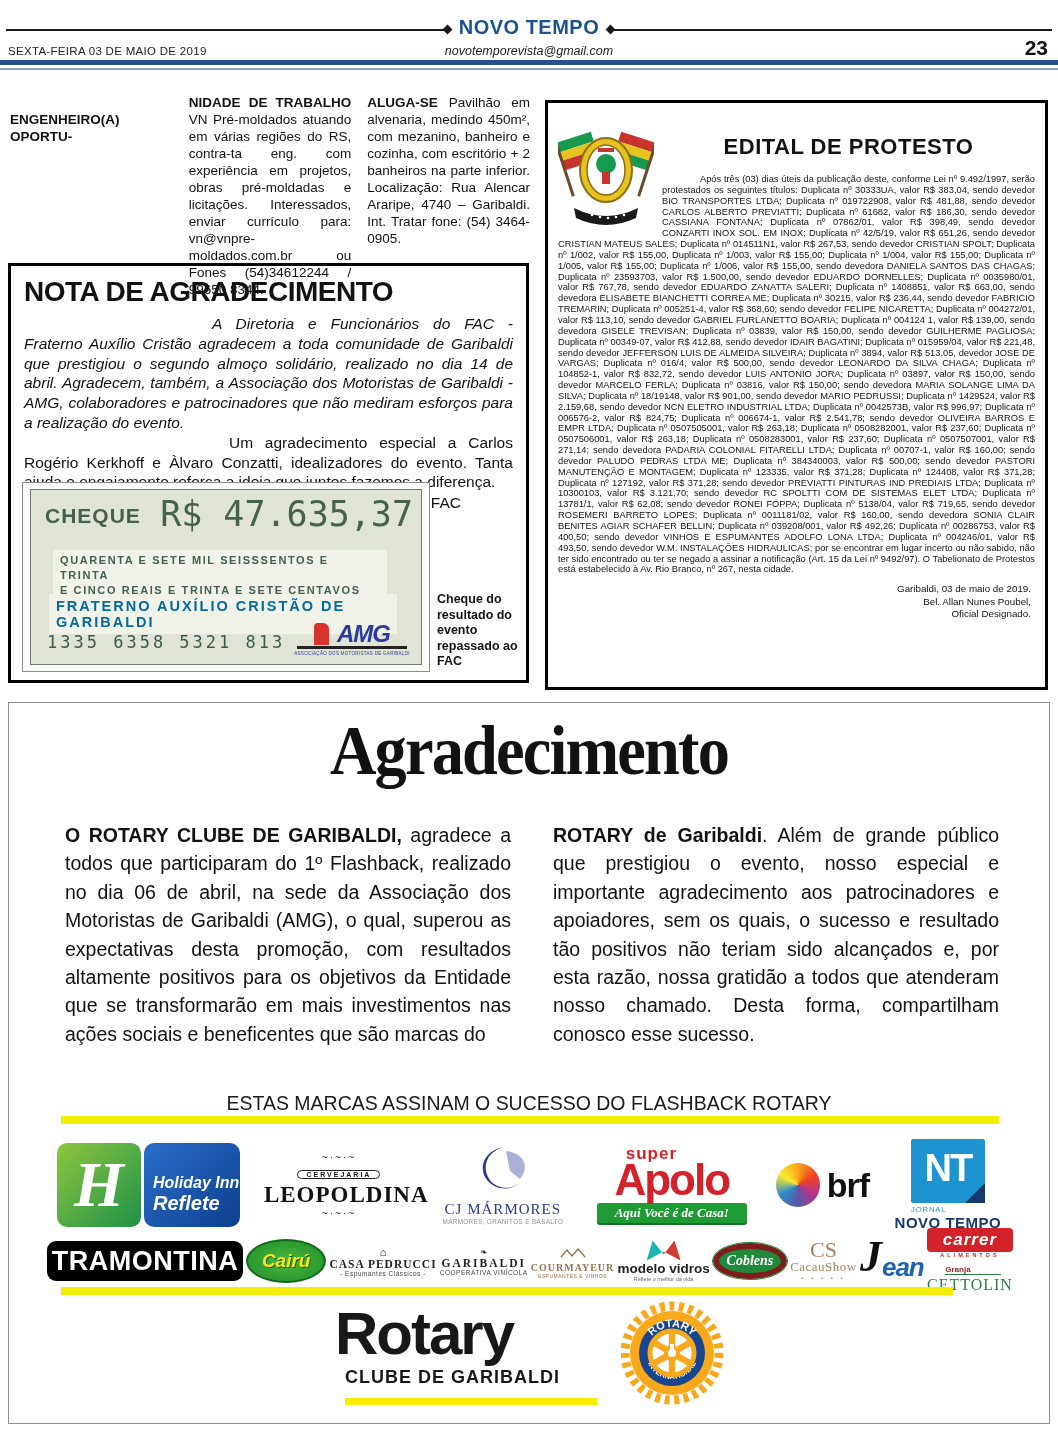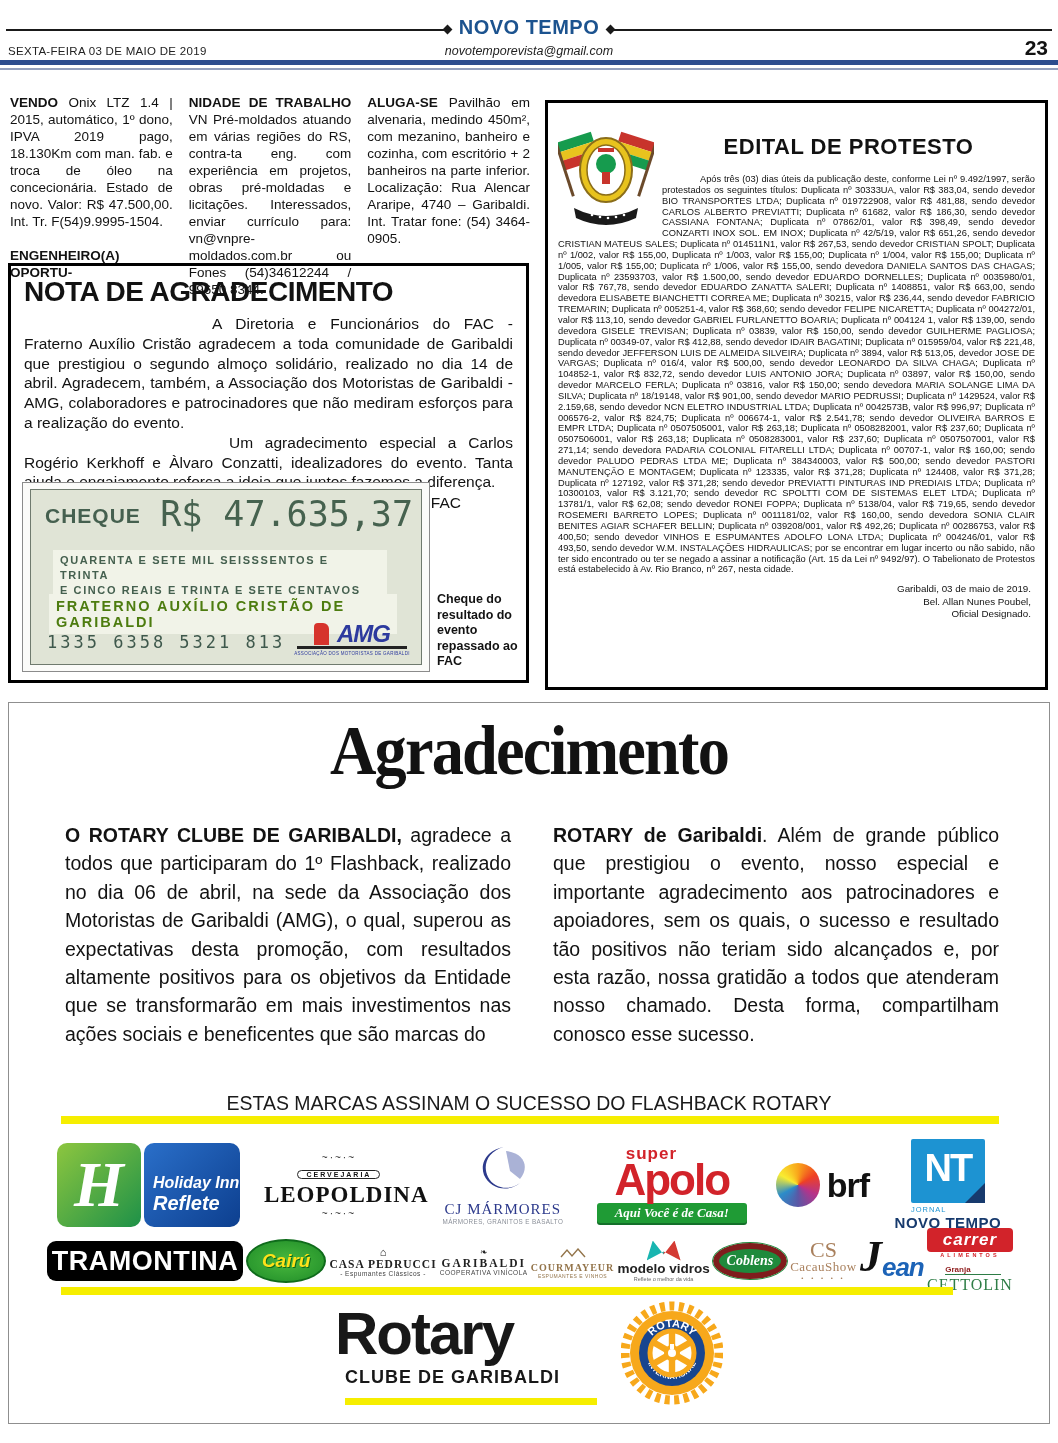--- a/index.html
+++ b/index.html
@@ -21,31 +21,31 @@
   
   .ads { position:absolute; left:10px; top:94px; width:520px; display:flex; gap:16px; }
   .ads .col { flex:1; font-size:13.5px; line-height:17px; text-align:justify; }
   .ads b { font-weight:bold; }
   .ads .follow { margin-top:17px; font-weight:bold; }
 
   
   .nota { position:absolute; left:8px; top:263px; width:521px; height:420px; border:3px solid #000; padding:8px 13px; }
   .nota-title { text-align:left; font-size:28px; font-weight:bold; letter-spacing:-.5px; margin:2px 0 6px; }
   .nota p { font-size:15.5px; line-height:19.8px; text-align:justify; }
-  .nota .p1 { text-indent:188px; }
+  .nota .p1 { text-indent:188px;font-style:italic; }
   .nota .p2 { text-indent:205px; }
   .nota-sig { text-align:right; padding-right:52px; font-size:15.5px; margin-top:2px; }
 
   
   .cq-frame { position:absolute; left:22px; top:482px; width:408px; height:190px; border:1px solid #8b8b8b; background:#fbfbf9; }
   .cq { position:absolute; left:30px; top:489px; width:392px; height:176px; background:#e0e4d6; border:1px solid #6f7a6e; }
   .cq-label { position:absolute; left:14px; top:14px; font-size:21px; font-weight:bold; letter-spacing:1px; color:#45604f; }
   .cq-amount { position:absolute; right:8px; top:4px; font-family:"DejaVu Sans Mono", monospace; font-size:35px; color:#46624f; }
   .cq-words { position:absolute; left:22px; top:60px; width:334px; background:#f1f3e8; padding:3px 7px; color:#45604f; font-size:11px; letter-spacing:1.6px; line-height:15px; font-weight:bold; }
-  .cq-payee { position:absolute; left:18px; top:104px; width:348px; background:#f1f3e8; padding:4px 7px; color:#4d7c0f; font-size:14.5px; letter-spacing:2px; font-weight:bold; }
+  .cq-payee { position:absolute; left:18px; top:104px; width:348px; background:#f1f3e8; padding:4px 7px; color:#0369a1; font-size:14.5px; letter-spacing:2px; font-weight:bold; }
   .cq-micr { position:absolute; left:16px; bottom:12px; font-family:"DejaVu Sans Mono", monospace; font-size:17px; letter-spacing:3px; color:#3e584c; }
   .cq-amg { position:absolute; right:10px; bottom:8px; width:118px; text-align:center; }
   .amg-row { display:flex; align-items:flex-end; justify-content:center; gap:8px; }
   .amg-cab { width:15px; height:22px; background:#d6342c; border-radius:4px 6px 0 0; }
   .amg-word { font-size:24px; font-weight:bold; font-style:italic; color:#2d3a9e; letter-spacing:-1px; line-height:22px; }
   .amg-chassis { height:3px; background:#222; margin:1px 4px 0; position:relative; }
   .amg-caption { font-size:4.5px; color:#2d3a9e; letter-spacing:.3px; margin-top:2px; }
   .cq-caption { position:absolute; left:437px; top:592px; width:92px; font-size:12.5px; font-weight:bold; line-height:15.5px; }
 
   
@@ -142,21 +142,20 @@
     <div class="h-masthead">NOVO TEMPO</div>
     <div class="h-email">novotemporevista@gmail.com</div>
     <div class="h-date">SEXTA-FEIRA 03 DE MAIO DE 2019</div>
     <div class="h-page">23</div>
     <div class="h-blue1"></div>
     <div class="h-blue2"></div>
   </div>
 
   <div class="ads">
     <div class="col">
-      <p><b>VENDO</b> <span>Onix LTZ 1.4 | 2015, automático, 1º dono, IPVA 2019 pago, 18.130Km com man. fab.  e troca de óleo na concecionária. Estado de novo. Valor: R$ 47.500,00. Int. Tr. F(54)9.9995-1504.</span></p>
       <p class="follow">ENGENHEIRO(A) OPORTU-</p>
     </div>
     <div class="col">
       <p><b>NIDADE DE TRABALHO</b> <span>VN Pré-moldados atuando em várias regiões do RS, contra-ta eng. com experiência em projetos, obras pré-moldadas e licitações. Interessados, enviar currículo para: vn@vnpre-moldados.com.br ou Fones (54)34612244 / 99650 8344.</span></p>
     </div>
     <div class="col">
       <p><b>ALUGA-SE</b> <span>Pavilhão em alvenaria, medindo 450m², com mezanino, banheiro e cozinha, com escritório + 2 banheiros na parte inferior. Localização: Rua Alencar Araripe, 4740 – Garibaldi. Int. Tratar fone: (54) 3464-0905.</span></p>
     </div>
   </div>
 

